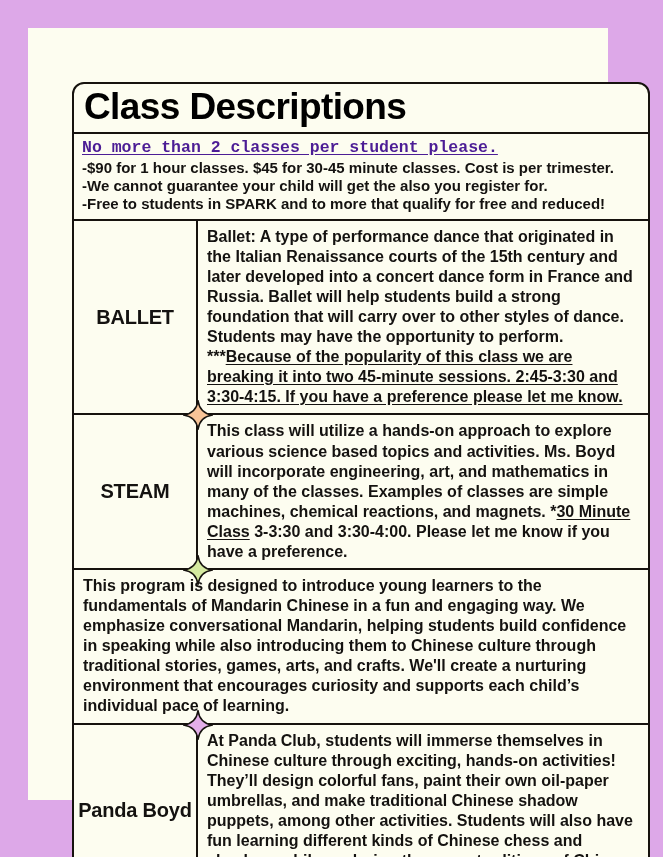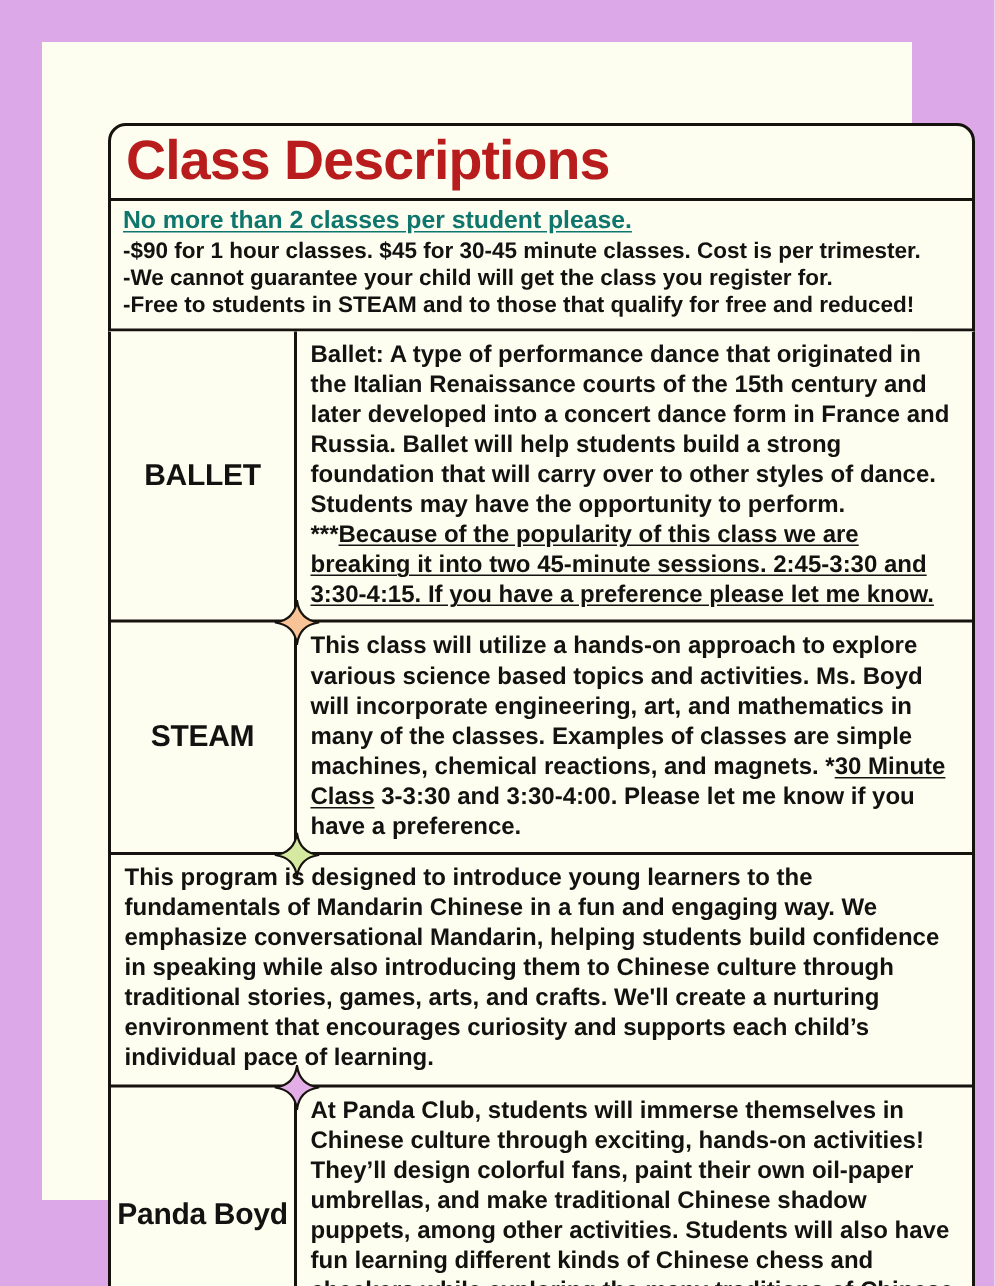--- a/index.html
+++ b/index.html
@@ -38,43 +38,44 @@
     border: 2.5px solid #16120e;
     border-radius: 12px 12px 0 0;
     background: #fdfdf0;
     padding: 2px 0 4px 10px;
     box-sizing: border-box;
   }
   .doc-title {
     font-size: 37px;
     font-weight: bold;
     letter-spacing: -0.6px;
-    color: #b91c1c;
+    color: #000000;
     line-height: 1.02;
     margin: 0;
     padding: 2px 0 2px 0;
     white-space: nowrap;
   }
 
   
   .notes-box {
     border: 2.5px solid #16120e;
     border-top: none;
     background: #fdfdf0;
     box-sizing: border-box;
     padding: 3px 6px 5px 8px;
   }
   .notes-heading {
     font-size: 16.5px;
     font-weight: bold;
     text-decoration: underline;
     text-underline-offset: 2px;
-    color: #0f766e;
+    color: #4c1d95;
     line-height: 1.28;
     margin: 0 0 1px 0;
+    font-family: Liberation Mono, monospace;
   }
   .note-line {
     font-size: 15px;
     font-weight: bold;
     color: #141210;
     line-height: 1.22;
     margin: 0;
     white-space: nowrap;
   }
   .note-line.indented { padding-left: 7px; }
@@ -158,22 +159,22 @@
 <div class="page-sheet">
   <div class="doc">
 
     <div class="title-box">
       <div class="doc-title">Class Descriptions</div>
     </div>
 
     <div class="notes-box">
       <div class="notes-heading">No more than 2 classes per student please.</div>
       <div class="note-line">-$90 for 1 hour classes. $45 for 30-45 minute classes. Cost is per trimester.</div>
-      <div class="note-line">-We cannot guarantee your child will get the class you register for.</div>
-      <div class="note-line">-Free to students in STEAM and to those that qualify for free and reduced!</div>
+      <div class="note-line">-We cannot guarantee your child will get the also you register for.</div>
+      <div class="note-line">-Free to students in SPARK and to more that qualify for free and reduced!</div>
     </div>
 
     <div class="class-table">
 
       <div class="class-row row-ballet">
         <div class="class-name-cell">
           <div class="class-name">BALLET</div>
         </div>
         <div class="class-desc-cell">
           <p class="class-desc"><span>Ballet: A type of performance dance that originated in the Italian Renaissance courts of the 15th century and later developed into a concert dance form in France and Russia. Ballet will help students build a strong foundation that will carry over to other styles of dance. Students may have the opportunity to perform.</span><br><span>***</span><span class="ul">Because of the popularity of this class we are breaking it into two 45-minute sessions. 2:45-3:30 and 3:30-4:15. If you have a preference please let me know.</span></p>

